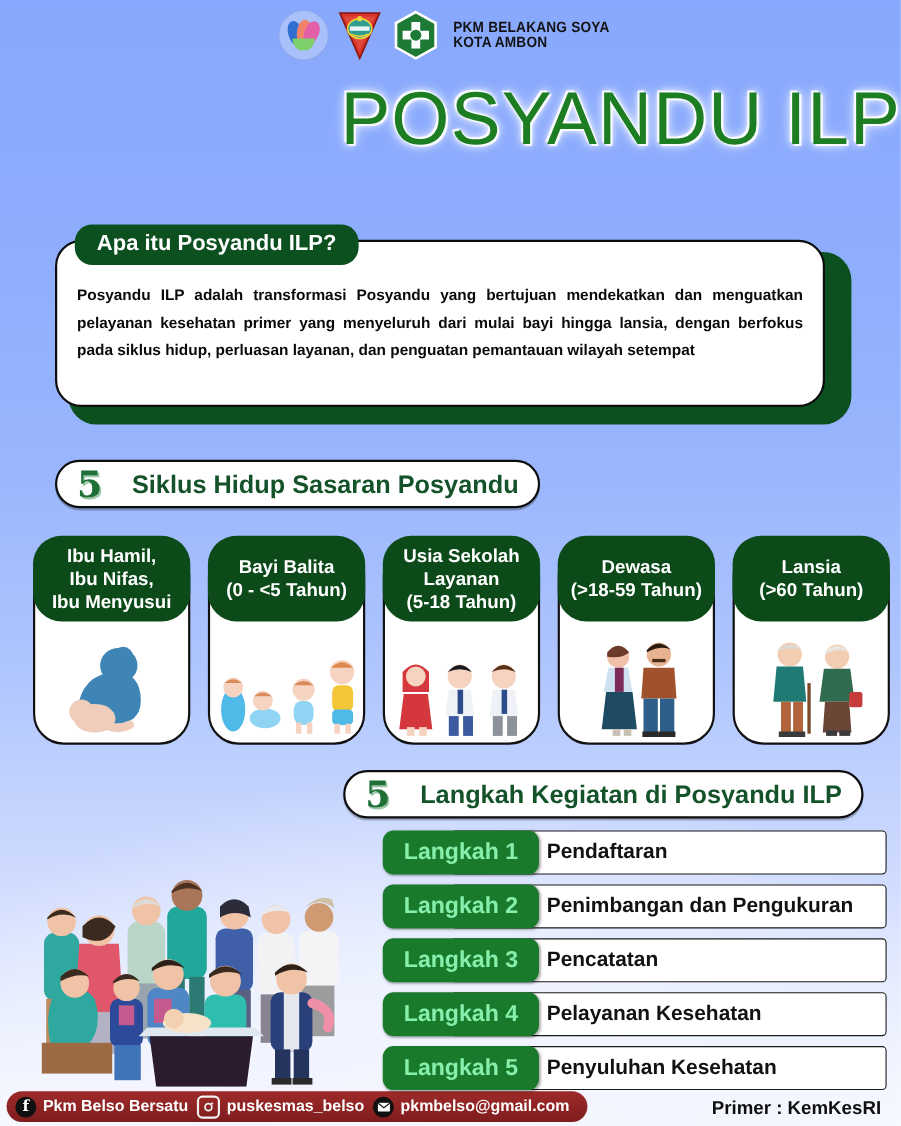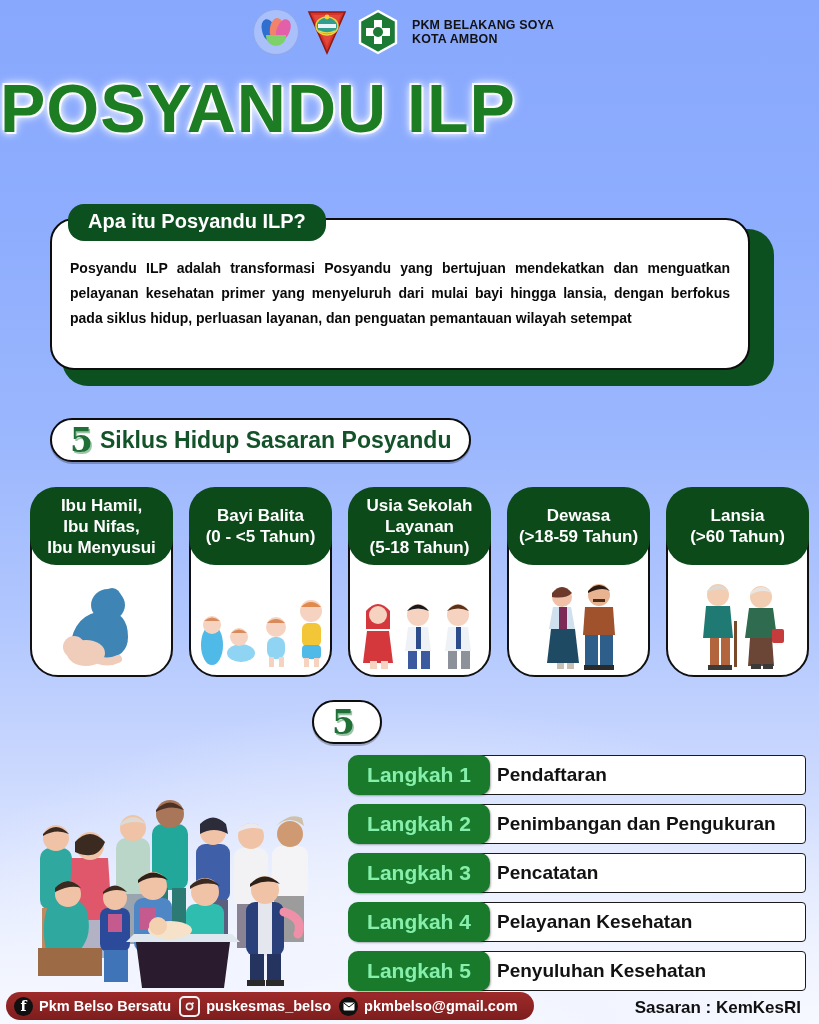--- a/index.html
+++ b/index.html
@@ -67,25 +67,25 @@
     letter-spacing: .2px;
     text-transform: uppercase;
     font-stretch: condensed;
     transform: scaleX(0.92);
     transform-origin: left center;
   }
 
   
   .title {
     position: absolute;
-    top: 72px; left: 0; right: 0;
-    text-align: left;
+    top: 72px; left: 17px; right: 0;
+    text-align: right;
     font-size: 68px;
     line-height: 72px;
-    font-weight: bold;
+    font-weight: normal;
     color: #1c7d23;
     letter-spacing: 1px;
     text-shadow:
       0 0 3px #ffffff, 0 0 7px #ffffff, 0 0 12px #ffffff,
       2px 2px 0 rgba(255,255,255,.85), -2px -2px 0 rgba(255,255,255,.85);
   }
   .subtitle {
     position: absolute;
     top: 152px; left: 0; right: 0;
     text-align: center;
@@ -159,20 +159,21 @@
     color: #1f6f37;
     line-height: 1;
     margin-right: 7px;
     text-shadow: 1.5px 1.5px 0 #9dc6a8;
   }
   .pill .ptxt {
     font-size: 23px;
     font-weight: bold;
     color: #14532a;
     white-space: nowrap;
+    margin-left: 20px;
   }
   #pill-siklus { left: 50px; top: 418px; }
   #pill-langkah { left: 312px; top: 700px; }
 
   
   .cycles {
     position: absolute;
     left: 20px; top: 487px;
     width: 779px; height: 200px; margin-left: 10px;
   }
@@ -530,20 +531,21 @@
             <rect x="106" y="54" width="12" height="14" rx="2" fill="#c63b3b"></rect>
           </g>
         </svg>
       </div>
     </div>
 
   </div>
 
   <div class="pill" id="pill-langkah">
     <span class="big5">5</span>
+    <span class="ptxt">Langkah Kegiatan di Posyandu ILP</span>
   </div>
 
   <div class="scene">
     <svg width="318" height="226" viewBox="0 0 318 226">
 
       <g>
         <rect x="22" y="86" width="32" height="62" rx="10" fill="#2fa8a0"></rect>
         <circle cx="38" cy="76" r="13" fill="#f0c3a6"></circle>
         <path d="M25 72 q13 -14 26 0 q-13 -6 -26 2Z" fill="#3a2a20"></path>
         <rect x="24" y="146" width="13" height="46" fill="#c08a60"></rect>
@@ -674,15 +676,15 @@
       <span class="f-ico">
         <svg width="12" height="9" viewBox="0 0 12 9">
             <rect x="0.5" y="0.5" width="11" height="8" rx="1" fill="#ffffff"></rect>
             <path d="M0.8 1 L6 5 L11.2 1" stroke="#101010" stroke-width="1" fill="none"></path>
           </svg>
       </span>
       <span>pkmbelso@gmail.com</span>
     </div>
   </div>
 
-  <div class="source">Sasaran : KemKesRI</div>
+  <div class="source">Primer : KemKesRI</div>
 
 </div>
 
 </body></html>

